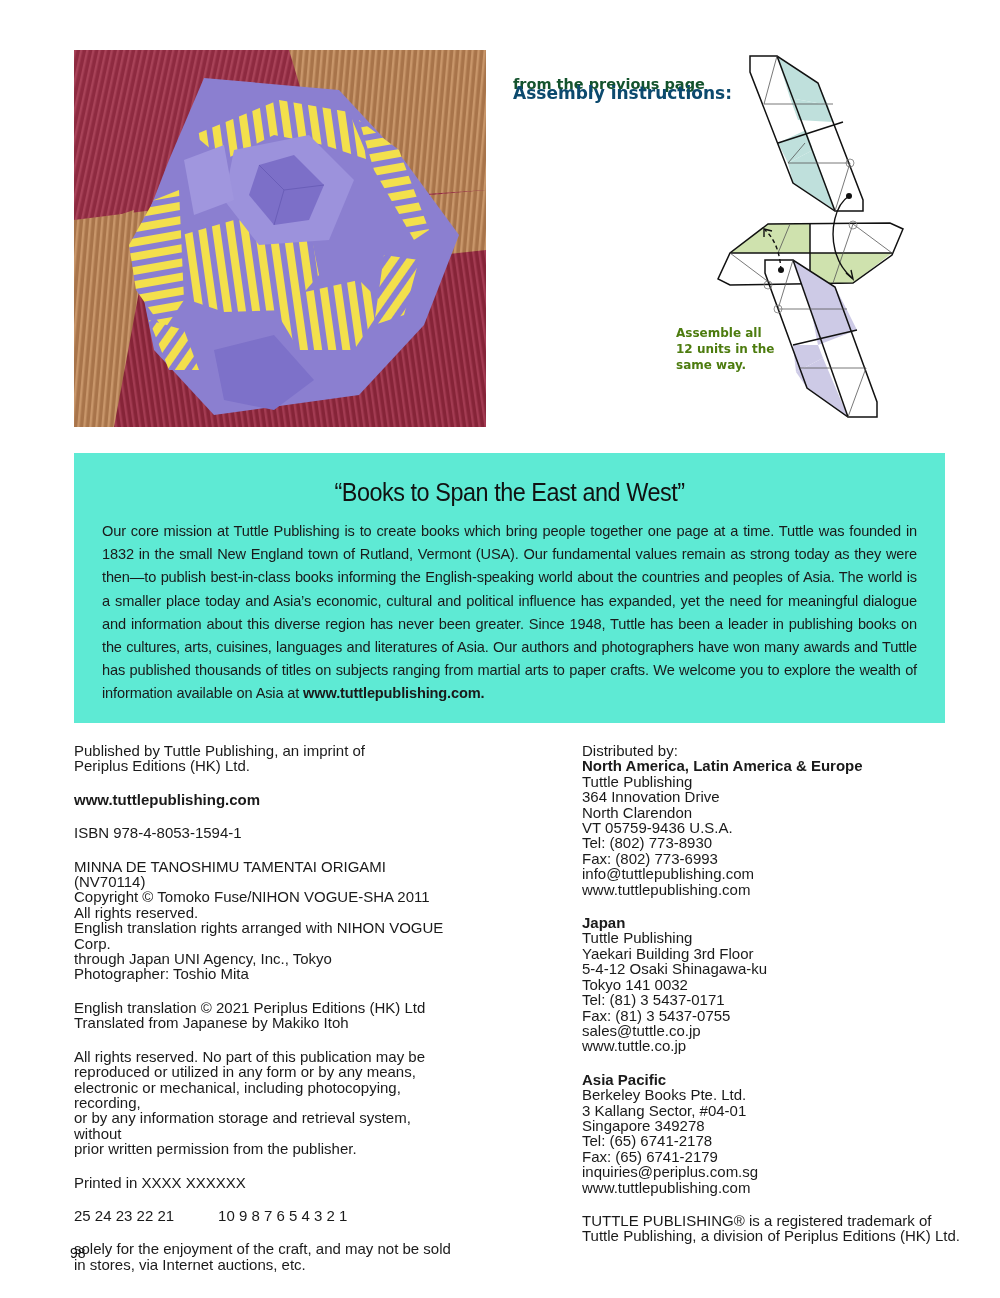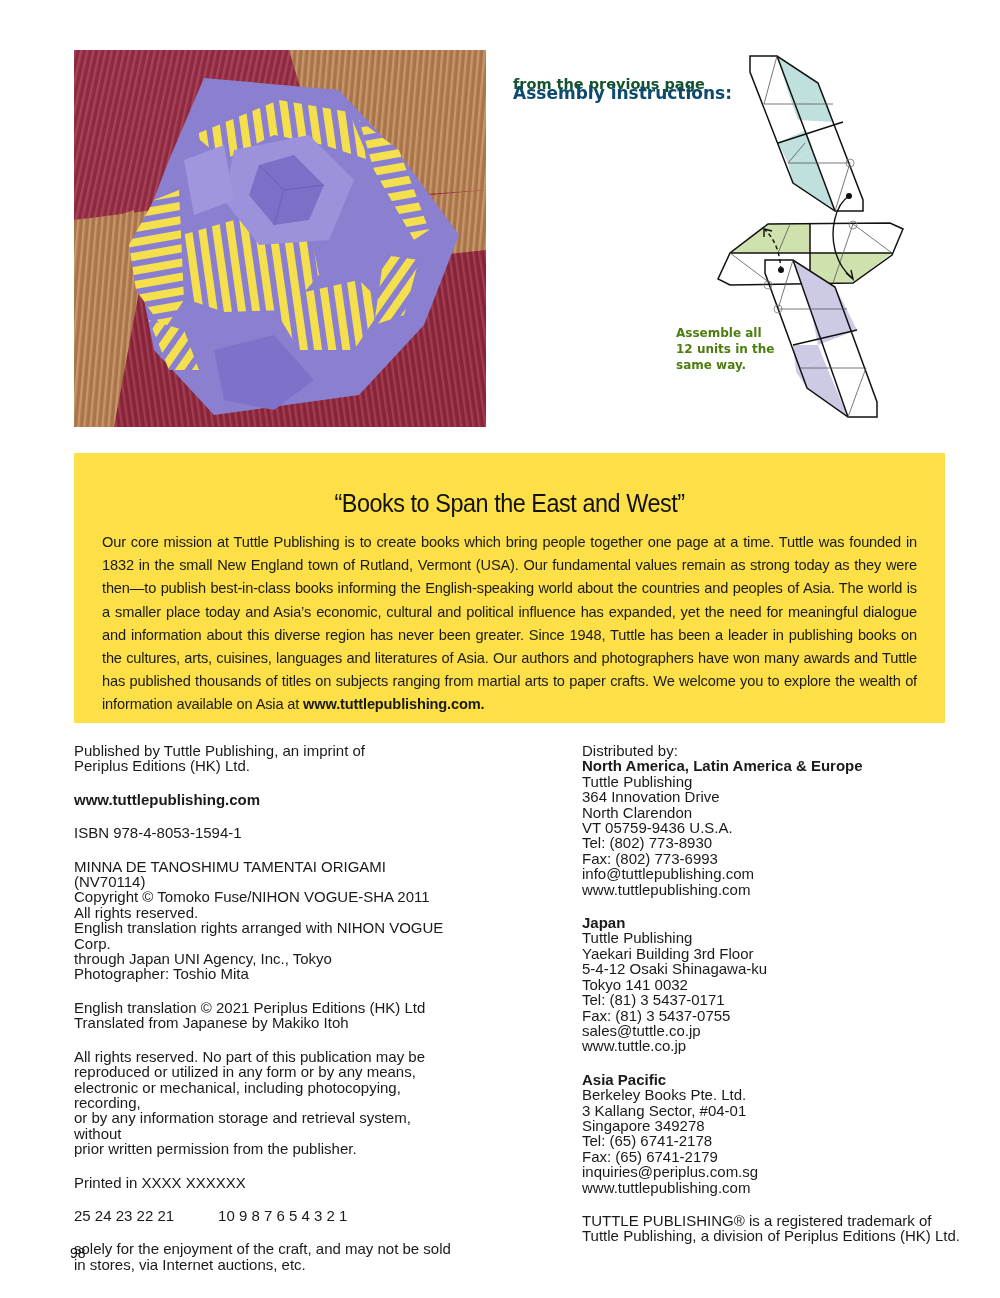--- a/index.html
+++ b/index.html
@@ -4,21 +4,21 @@
 <style>
   html,body{margin:0;padding:0;background:#ffffff;}
   body{width:1000px;height:1298px;position:relative;overflow:hidden;font-family:"Liberation Sans",sans-serif;color:#1a1a1a;}
   .photo{position:absolute;left:74px;top:50px;width:412px;height:377px;overflow:hidden;}
   .photo svg{display:block;}
   .head-small{position:absolute;left:513px;top:48px;font-family:"DejaVu Sans",sans-serif;font-weight:bold;font-size:14.5px;color:#14532d;margin-top:28px;}
   .head-big{position:absolute;left:513px;top:83px;font-family:"DejaVu Sans",sans-serif;font-weight:bold;font-size:17px;color:#0c4a6e;}
   .diagram{position:absolute;left:0;top:0;width:1000px;height:440px;pointer-events:none;}
   .assemble-note{position:absolute;left:676px;top:325px;font-family:"DejaVu Sans",sans-serif;font-weight:bold;font-size:12px;line-height:16px;color:#4d7c0f;}
   .assemble-note div{white-space:nowrap;}
-  .mission{position:absolute;left:74px;top:453px;width:871px;height:270px;background:#fde047;box-sizing:border-box;padding:15px 28px;}
+  .mission{position:absolute;left:74px;top:453px;width:871px;height:270px;background:#5eead4;box-sizing:border-box;padding:4px 28px;}
   .mission h2{margin:0;padding-top:20px;text-align:center;font-family:"Liberation Sans",sans-serif;font-weight:normal;font-size:26px;letter-spacing:-0.5px;transform:scaleX(0.9);color:#111;}
   .mission p{margin:12px 0 0 0;font-size:14.6px;line-height:23.2px;text-align:justify;text-align-last:left;color:#1a1a1a;letter-spacing:-0.15px;}
   .mission p .url{font-weight:bold;}
   .col{position:absolute;font-size:15px;line-height:15.4px;color:#1a1a1a;}
   .col-left{left:74px;top:743px;width:380px;}
   .col-right{left:534px;top:743px;width:380px;margin-left:48px;}
   .blk{margin:0;}
   .gap{height:18px;}
   .bold{font-weight:bold;}
   .page-num{position:absolute;left:70px;top:1245px;font-family:Liberation Sans, sans-serif;font-size:14px;color:#111;}

